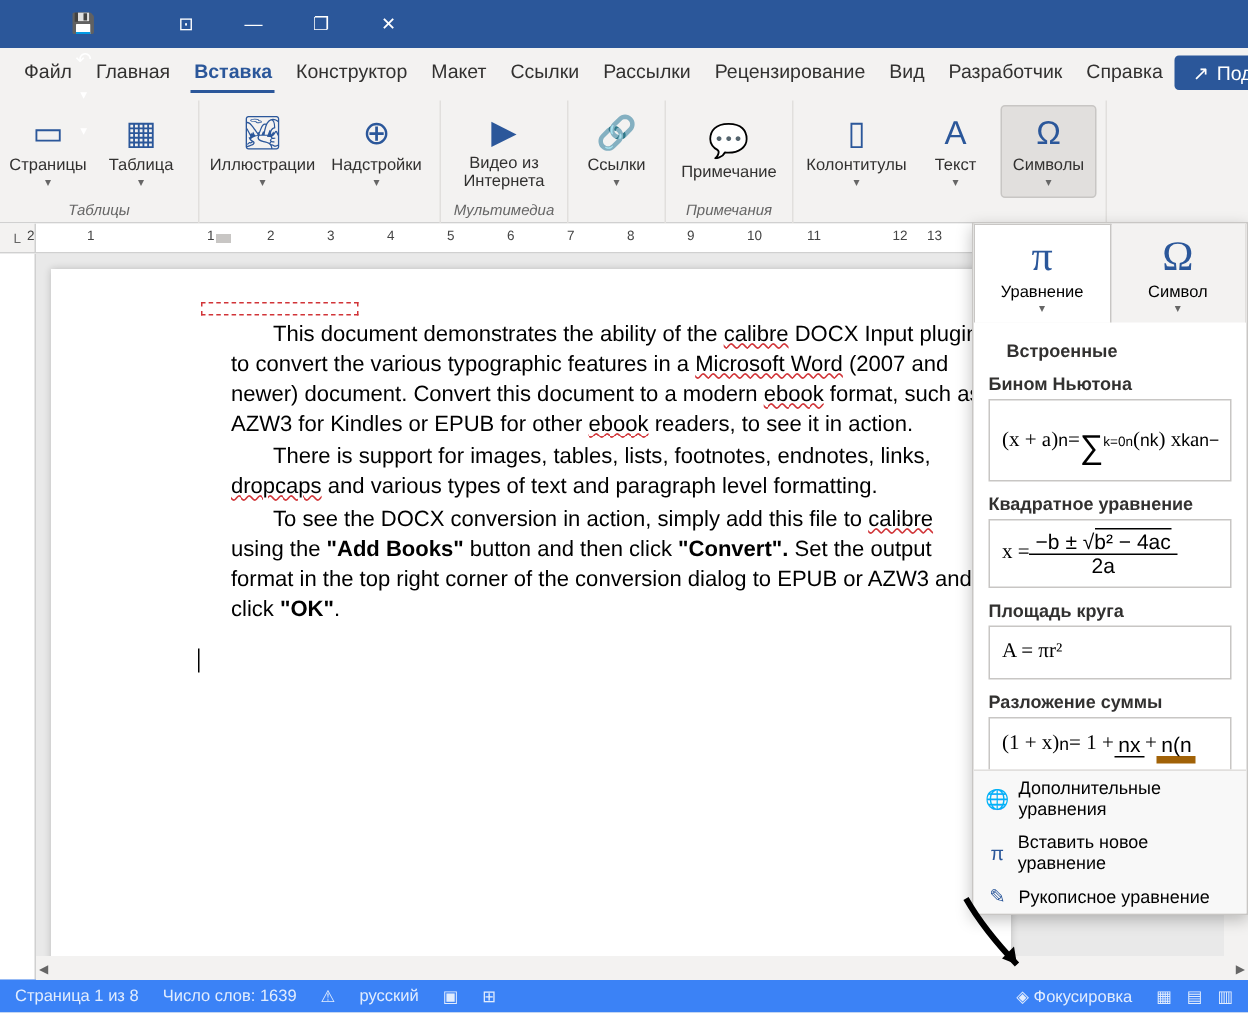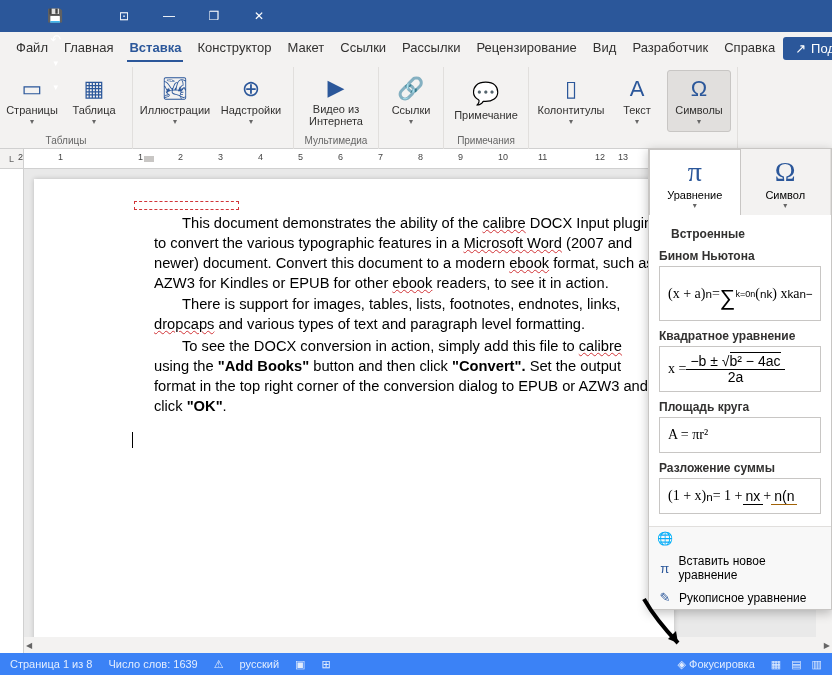--- a/index.html
+++ b/index.html
@@ -28,21 +28,21 @@
 .share-btn { margin-left:auto; background:#2b579a; color:#fff; padding:4px 12px; border-radius:3px; font-size:13px; display:flex; align-items:center; gap:5px; cursor:pointer; }
 
 
 #ribbon { height:85px; background:#f3f2f1; border-bottom:1px solid #d0d0d0; display:flex; align-items:flex-start; padding-top:3px; }
 .rg { display:flex; flex-direction:column; align-items:center; height:82px; padding:0 6px; border-right:1px solid #e1dfdd; }
 .rg-box { flex:1; display:flex; align-items:center; gap:4px; }
 .rbtn { display:flex; flex-direction:column; align-items:center; justify-content:center; width:64px; height:62px; cursor:pointer; font-size:11px; color:#323130; border-radius:3px; }
 .rbtn .ico { font-size:22px; color:#2b579a; height:26px; display:flex; align-items:center; }
 .rbtn .lbl { text-align:center; line-height:12px; margin-top:2px; }
 .rbtn .chev { font-size:8px; color:#666; margin-top:1px; }
-.rg-lbl { font-size:10px; color:#666; height:14px; }
+.rg-lbl { font-size:10px; color:#666; height:14px;font-style:italic; }
 .rbtn.hi { background:#e1dfdd; border:1px solid #c8c6c4; }
 .rbtn.sm { width:52px; }
 .rbtn.wide { width:72px; }
 
 
 #ruler-h { height:20px; background:#fff; border-bottom:1px solid #d0d0d0; display:flex; align-items:center; font-size:9px; color:#666; position:relative; overflow:hidden; }
 #ruler-h .corner { width:24px; height:20px; background:#f3f2f1; border-right:1px solid #d0d0d0; display:flex; align-items:center; justify-content:center; font-size:9px; }
 #ruler-h .ticks { position:relative; flex:1; height:20px; }
 .rt { position:absolute; top:3px; font-size:9px; color:#444; }
 .indent { position:absolute; width:10px; height:6px; left:120px; top:7px; background:#c8c6c4; }
@@ -275,25 +275,26 @@
   </div>
   <div class="eq-body" id="eq-body">
     <h5 class="first">Встроенные</h5>
   <h5>Бином Ньютона</h5>
       <div class="eq-box tall">(x + a)<sup>n</sup> = <span style="font-size:22px;position:relative;top:4px;">∑</span><sub style="font-size:9px;">k=0</sub><sup style="font-size:9px;">n</sup> (<sup>n</sup><sub>k</sub>) x<sup>k</sup>a<sup>n−</sup></div>
       <h5>Квадратное уравнение</h5>
       <div class="eq-box">x = <span style="display:inline-block;text-align:center;"><span style="border-bottom:1px solid #000;padding:0 4px;">−b ± √<span style="border-top:1px solid #000;">b² − 4ac</span></span><br><span>2a</span></span></div>
       <h5>Площадь круга</h5>
       <div class="eq-box">A = πr²</div>
       <h5>Разложение суммы</h5>
-      <div class="eq-box">(1 + x)<sup>n</sup> = 1 + <span style="display:inline-block;text-align:center;"><span style="border-bottom:1px solid #000;padding:0 3px;">nx</span></span> + <span style="display:inline-block;text-align:center;"><span style="border-bottom:1px solid #a16207;padding:0 3px;margin-top:10px;">n(n</span></span></div>
+      <div class="eq-box">(1 + x)<sup>n</sup> = 1 + <span style="display:inline-block;text-align:center;"><span style="border-bottom:1px solid #000;padding:0 3px;">nx</span></span> + <span style="display:inline-block;text-align:center;"><span style="border-bottom:5px solid #a16207;padding:0 3px;margin-top:10px;">n(n</span></span></div>
     </div>
   <div class="eq-foot" id="eq-foot">
       <div class="frow">
         <span class="fico">🌐</span>
+        <span>Дополнительные уравнения</span>
       </div>
       <div class="frow">
         <span class="fico">π</span>
         <span>Вставить новое уравнение</span>
       </div>
       <div class="frow">
         <span class="fico">✎</span>
         <span>Рукописное уравнение</span>
       </div>
     </div>

